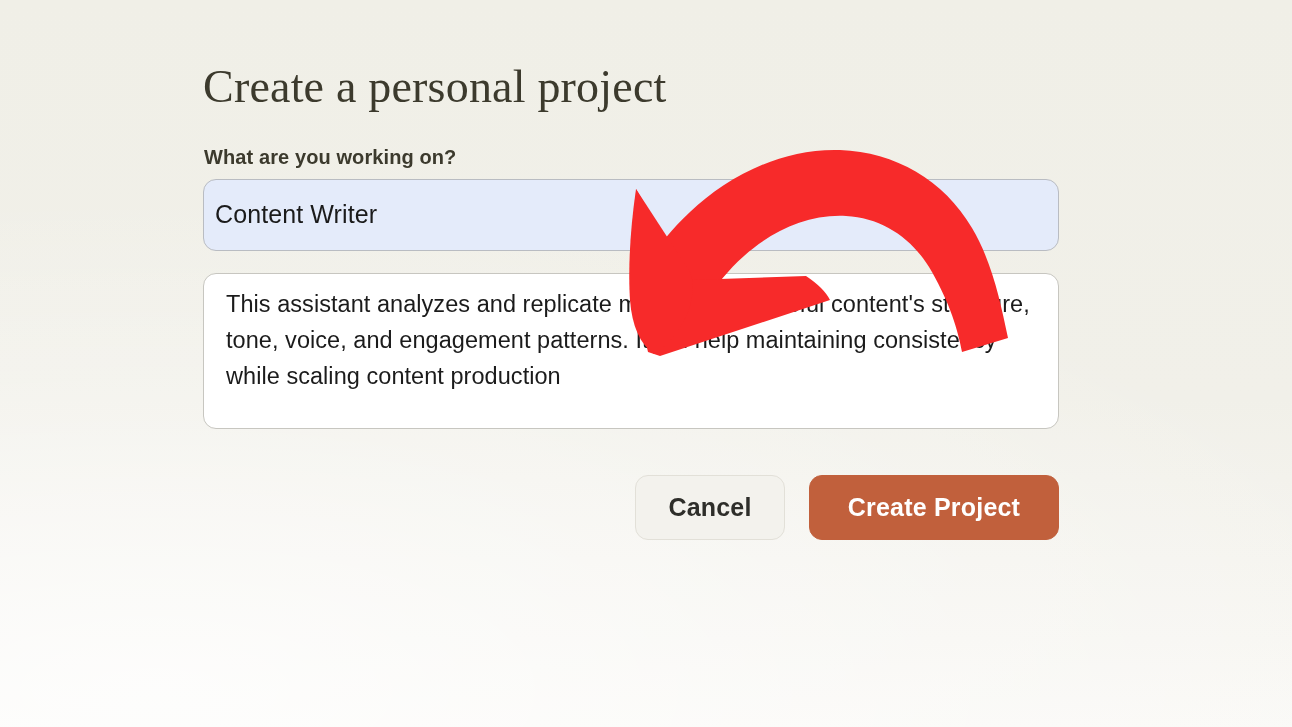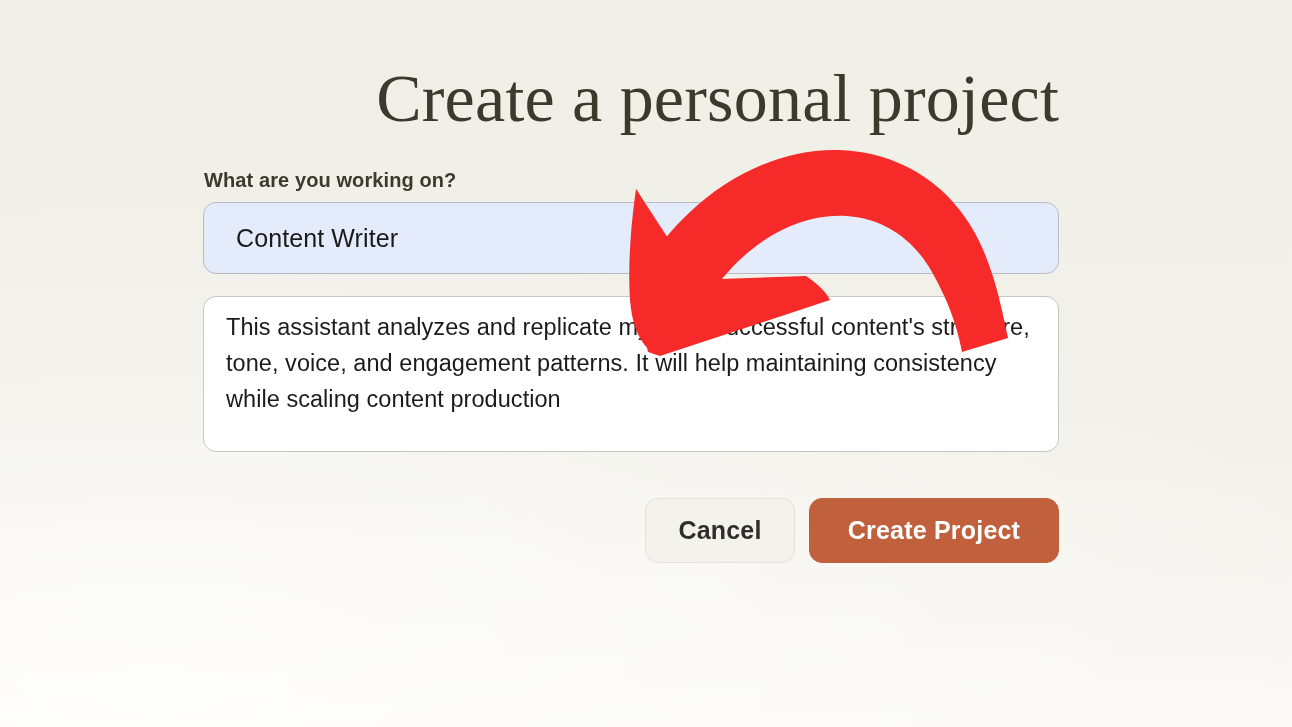--- a/index.html
+++ b/index.html
@@ -37,48 +37,47 @@
   
   .dialog {
     position: absolute;
     left: 203px;
     top: 62px;
     width: 856px;
   }
 
   .dialog-title {
     font-family: "Liberation Serif", serif;
-    font-size: 68px;
+    font-size: 46px;
     line-height: 1.08;
     font-weight: 400;
     color: #3c3a2d;
     letter-spacing: 0.2px;
     margin: 0 0 34px 0;
     white-space: nowrap;
-    text-align: right;
   }
 
   .field-label {
     font-family: Liberation Sans, sans-serif;
     font-size: 20px;
     font-weight: 700;
     color: #3c3a2d;
     letter-spacing: 0.1px;
     margin: 0 0 10px 1px;
   }
 
   .text-input {
     box-sizing: border-box;
     display: block;
     width: 856px;
     height: 72px;
     background: #e4ebfa;
     border: 1px solid #b9bcc2;
     border-radius: 13px;
-    padding: 0 32px;
+    padding: 0 11px;
     font-family: "Liberation Sans", sans-serif;
     font-size: 25px;
     color: #1b1b1b;
     letter-spacing: 0.1px;
     outline: none;
   }
 
   .field-gap { height: 22px; }
 
   .text-area {
@@ -98,21 +97,21 @@
     resize: none;
     outline: none;
     overflow: hidden;
   }
 
   
   .button-row {
     display: flex;
     justify-content: flex-end;
     align-items: center;
-    gap: 14px;
+    gap: 24px;
     margin-top: 46px;
   }
 
   .btn {
     box-sizing: border-box;
     font-family: "Liberation Sans", sans-serif;
     font-weight: 700;
     letter-spacing: 0.2px;
     border-radius: 13px;
     cursor: pointer;

